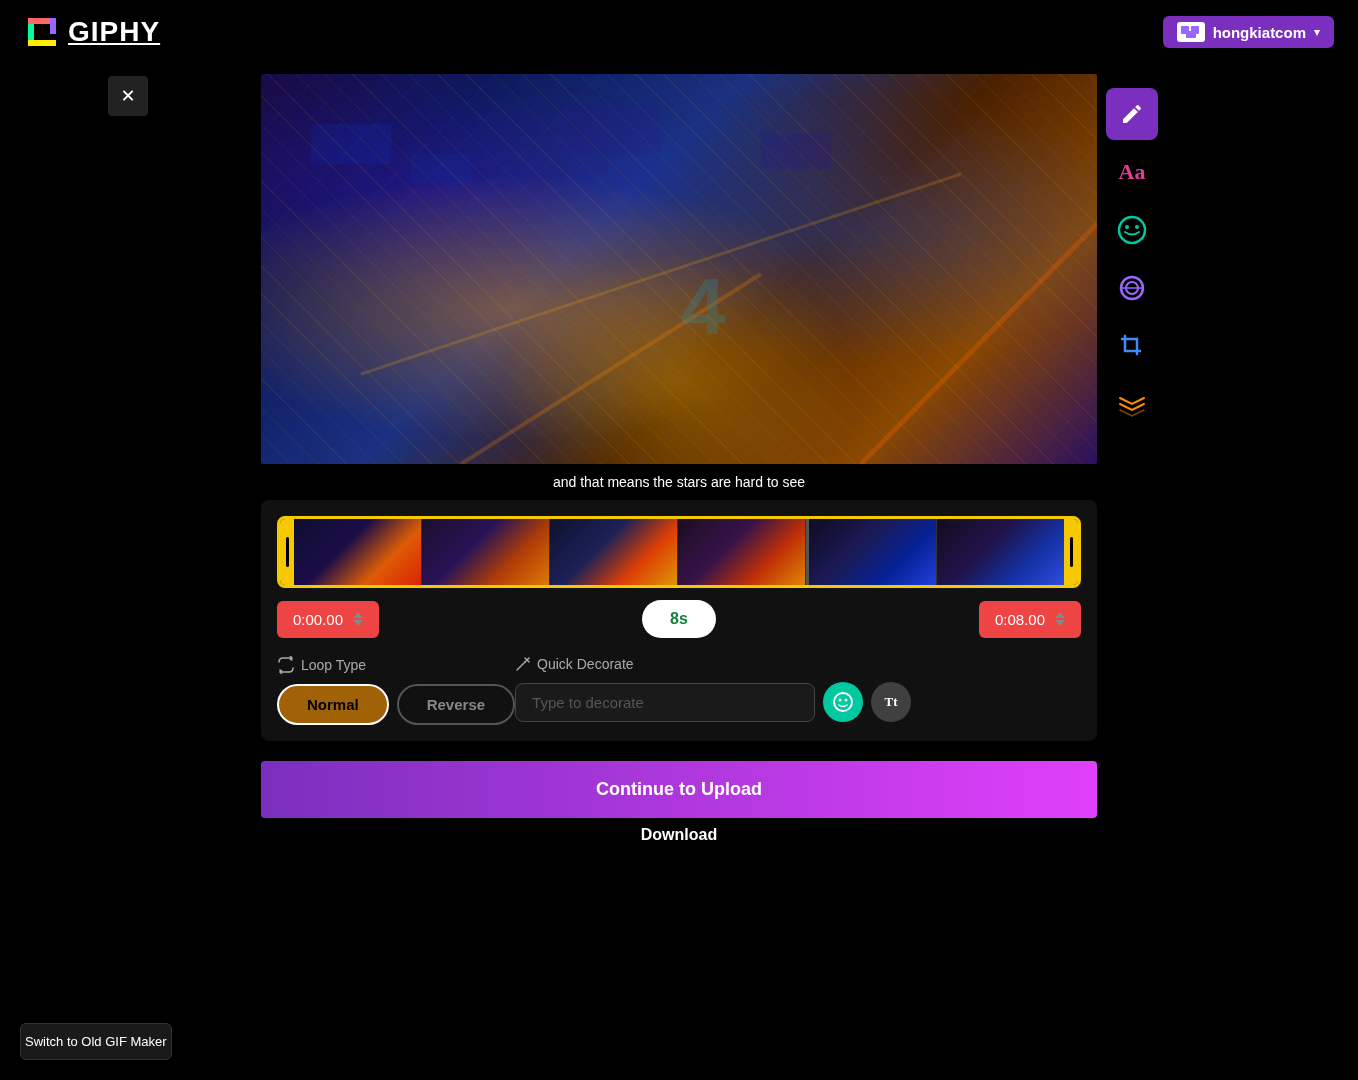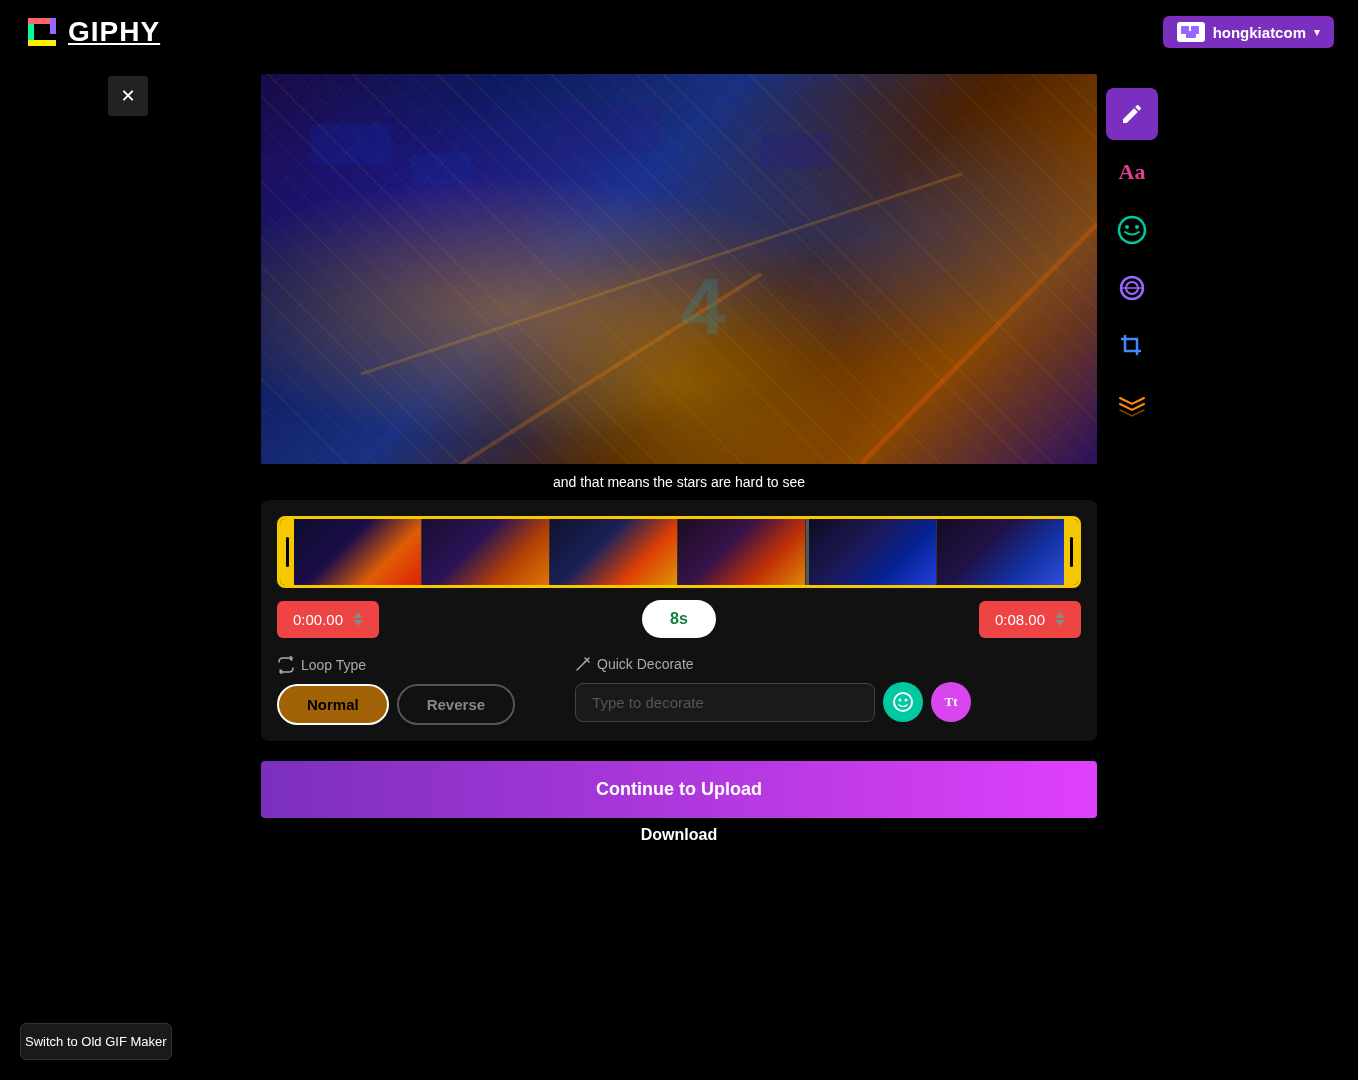--- a/index.html
+++ b/index.html
@@ -272,21 +272,20 @@
       color: #15803d;
       border-radius: 20px;
       padding: 10px 28px;
       font-size: 16px;
       font-weight: 700;
     }
 
     
     .bottom-controls {
       display: flex;
-      gap: 60px;
       margin-top: 18px;
       align-items: flex-start;
     }
     .control-group {
       display: flex;
       flex-direction: column;
       gap: 10px;
     }
     .control-label {
       display: flex;
@@ -555,21 +554,21 @@
         <div class="decorate-row">
           <input class="decorate-input" type="text" placeholder="Type to decorate" style="">
           <button class="decorate-icon-btn green">
             <svg width="22" height="22" viewBox="0 0 22 22" fill="none">
               <circle cx="11" cy="11" r="9" stroke="#fff" stroke-width="2" fill="none"></circle>
               <circle cx="8" cy="9" r="1.5" fill="#fff"></circle>
               <circle cx="14" cy="9" r="1.5" fill="#fff"></circle>
               <path d="M7 14 Q11 17 15 14" stroke="#fff" stroke-width="1.5" fill="none" stroke-linecap="round"></path>
             </svg>
           </button>
-          <button class="decorate-icon-btn pink" style="font-size:13px;font-weight:900;font-family:serif;background:#d946ef;color:#fff;">Tt</button>
+          <button class="decorate-icon-btn pink" style="font-size:13px;font-weight:900;font-family:serif;background:#404040;color:#fff;">Tt</button>
         </div>
       </div>
 
     </div>
   </div>
 
   <div class="cta-section">
     <button class="continue-btn">Continue to Upload</button>
     <a class="download-link">Download</a>
   </div>

